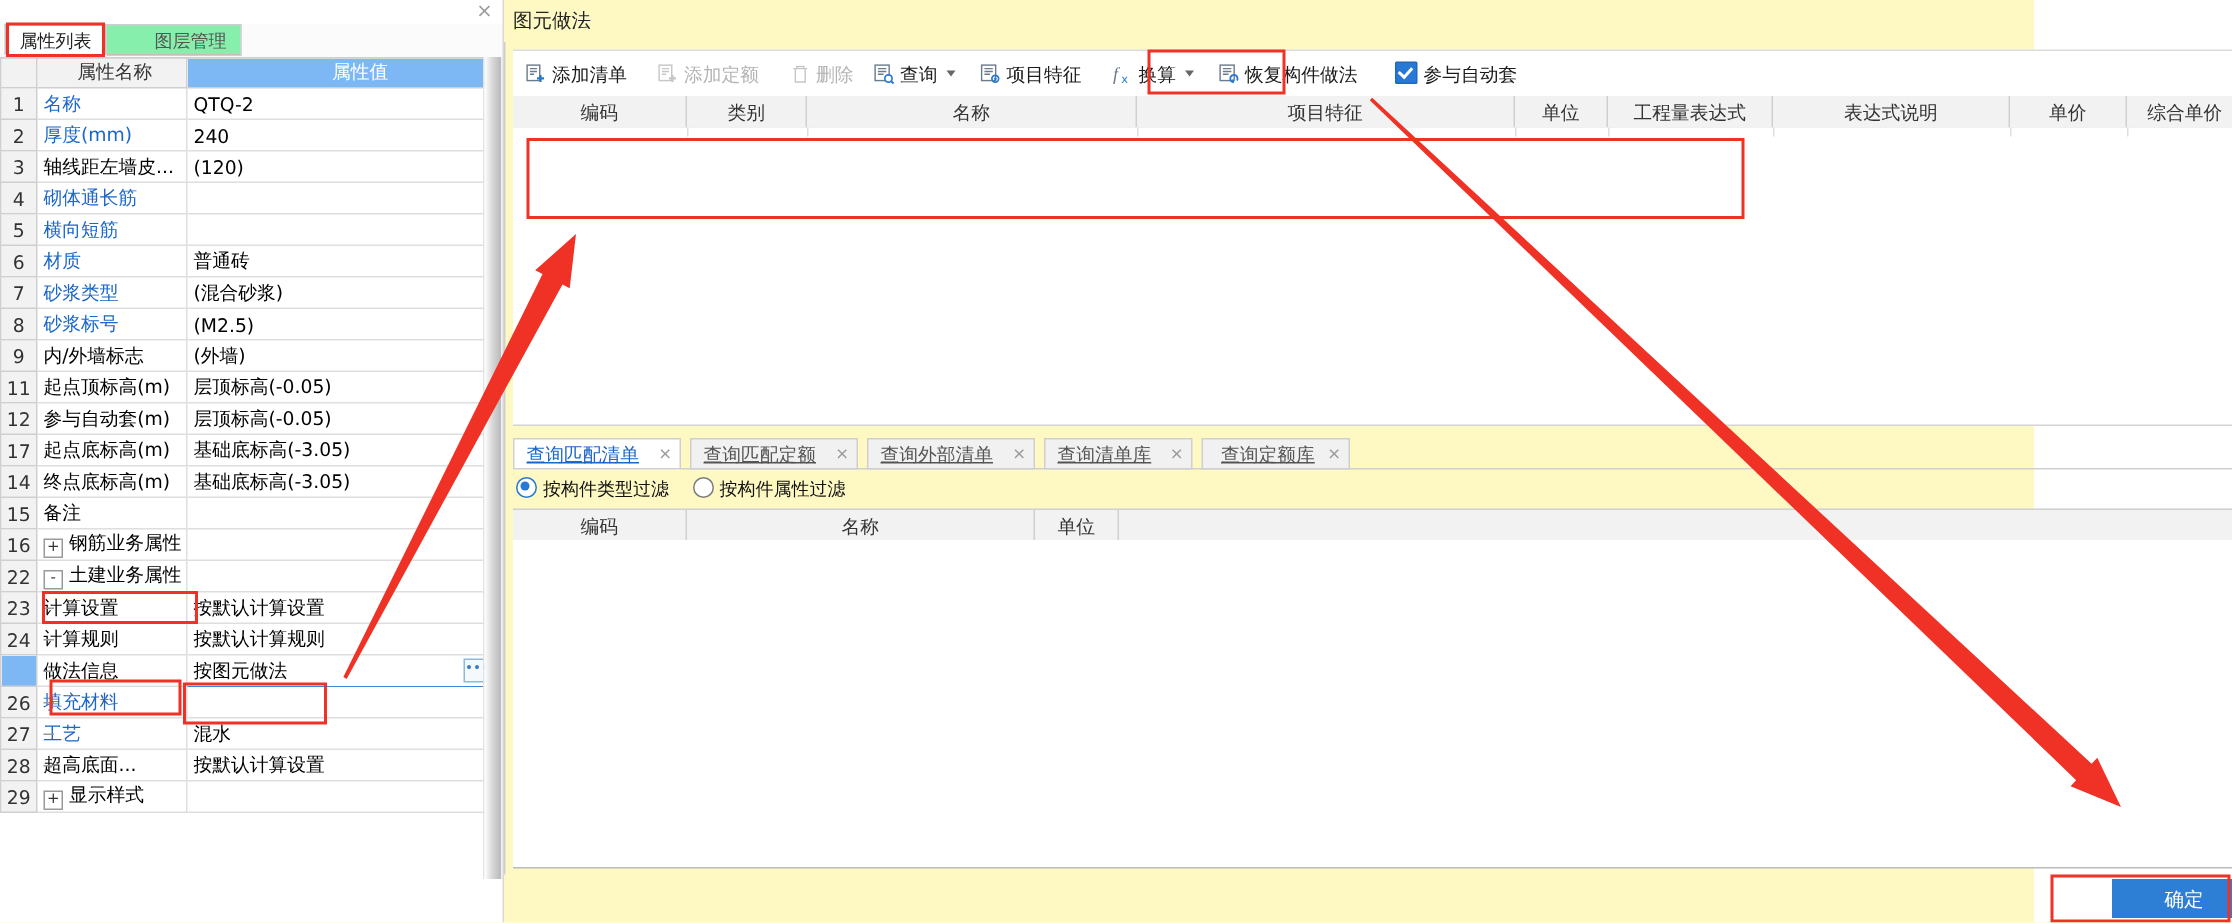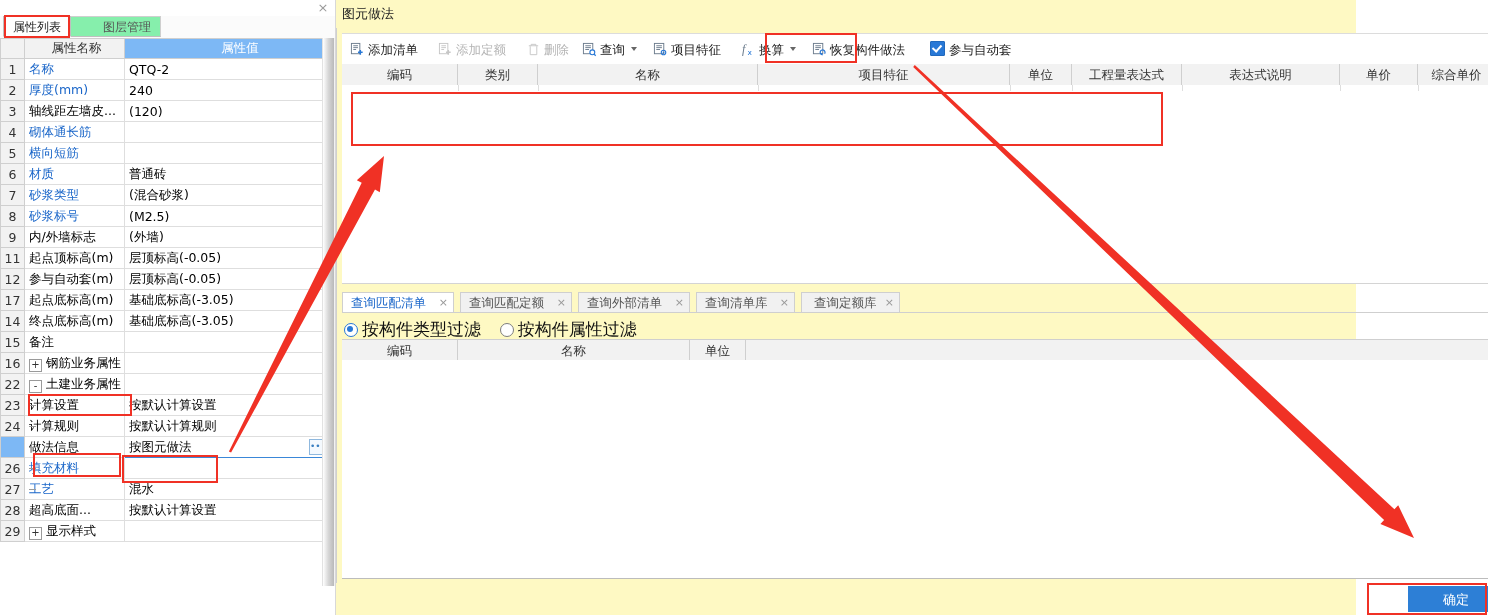--- a/index.html
+++ b/index.html
@@ -74,26 +74,26 @@
     border-bottom:1px solid #cfcfcf;}
   .ghdr .hc{position:absolute;top:0;height:21px;line-height:21px;text-align:center;
     font-size:12.5px;color:#333;border-right:1px solid #cfcfcf;box-sizing:border-box;overflow:hidden;}
   .gbody{position:absolute;left:6px;top:85px;width:1146px;height:198px;background:#fff;
     border-bottom:1px solid #d4d4d4;}
   .gcolline{position:absolute;top:0;width:1px;height:6px;background:#dedede;}
 
   
   .btabs{position:absolute;left:6px;top:292px;width:1146px;height:22px;}
   .btab{position:absolute;top:0;height:21px;line-height:20px;padding:0 18px 0 8px;
-    font-size:12.5px;box-sizing:border-box;border:1px solid #cfcfcf;background:#f1f1f1;color:#555;}
+    font-size:12.5px;box-sizing:border-box;border:1px solid #cfcfcf;background:#f1f1f1;color:#555;text-decoration:underline;}
   .btab.active{background:#fff;color:#1a66c9;border-bottom-color:#fff;}
   .btab .x{position:absolute;right:5px;top:0;color:#999;font-size:11px;line-height:20px;}
   .btabline{position:absolute;left:6px;top:312px;width:1146px;height:1px;background:#cfcfcf;}
 
-  .filters{position:absolute;left:8px;top:318px;height:18px;font-size:17px;color:#111;}
+  .filters{position:absolute;left:8px;top:318px;height:18px;font-size:12px;color:#111;}
   .radio{display:inline-block;width:12px;height:12px;border:1px solid #7d7d7d;border-radius:50%;
     vertical-align:-2px;margin-right:4px;background:#fff;position:relative;}
   .radio.on{border-color:#2878d6;}
   .radio.on::after{content:"";position:absolute;left:2px;top:2px;width:6px;height:6px;
     background:#2878d6;border-radius:50%;}
 
   .ghdr2{position:absolute;left:6px;top:339px;height:21px;width:1146px;background:#f2f2f2;
     border-top:1px solid #cfcfcf;border-bottom:1px solid #cfcfcf;}
   .ghdr2 .hc{position:absolute;top:0;height:21px;line-height:21px;text-align:center;
     font-size:12.5px;color:#333;border-right:1px solid #cfcfcf;box-sizing:border-box;}

